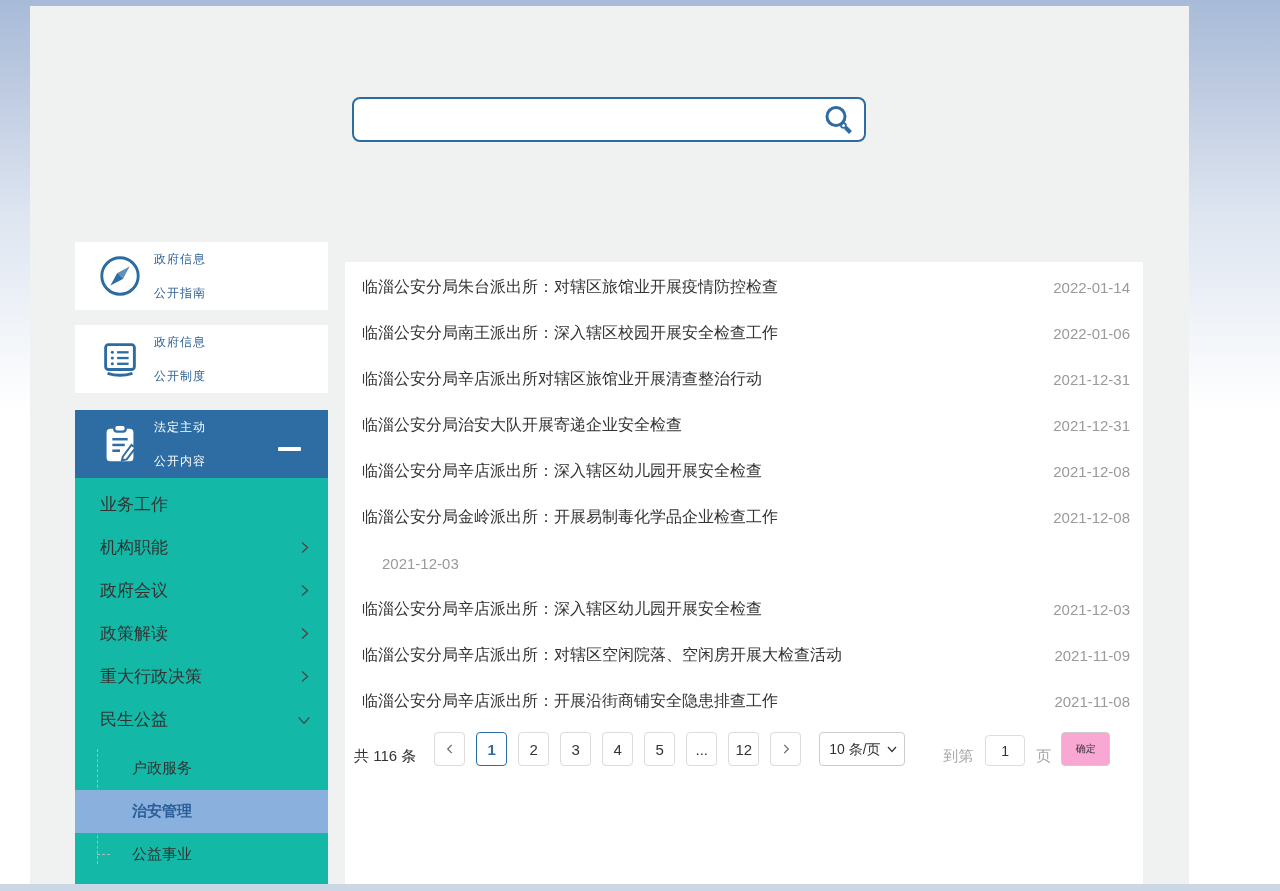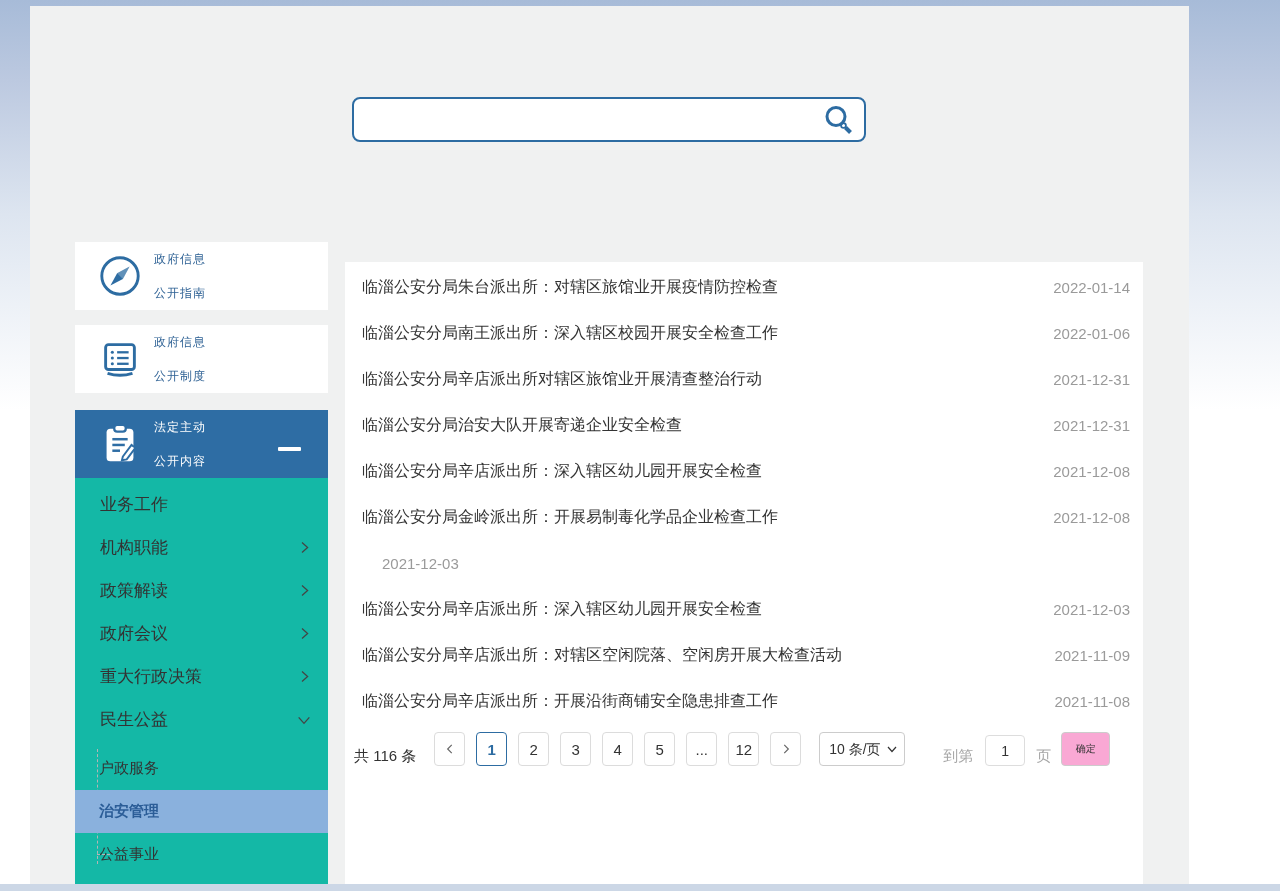--- a/index.html
+++ b/index.html
@@ -55,21 +55,21 @@
     font-size:17px; color:#333; cursor:pointer;
   }
   .menu-item .mi-label { flex:1; }
   .submenu { position:relative; margin-top:6px; }
   .submenu::before {
     content:''; position:absolute; left:22px; top:2px; bottom:12px;
     border-left:1px dashed #b5b5b5;
   }
   .sub-item {
     position:relative; height:43px; display:flex; align-items:center;
-    padding-left:24px; font-size:15px; color:#333; cursor:pointer; z-index:1;
+    padding-left:57px; font-size:15px; color:#333; cursor:pointer; z-index:1;
   }
   .sub-item.tick::before {
     content:''; position:absolute; left:22px; top:21px; width:13px;
     border-top:1px dashed #b5b5b5;
   }
   .sub-item.active {
     background:#8ab1dd; color:#2b5d97; font-weight:bold;
   }
 
   
@@ -191,27 +191,27 @@
       <div class="menu-item">
         <span class="mi-label">业务工作</span>
       </div>
       <div class="menu-item">
         <span class="mi-label">机构职能</span>
         <svg width="15" height="15" viewBox="0 0 24 24">
             <path d="M8 4 L17 12 L8 20" fill="none" stroke="#444" stroke-width="2"></path>
           </svg>
       </div>
       <div class="menu-item">
-        <span class="mi-label">政策解读</span>
+        <span class="mi-label">政府会议</span>
         <svg width="15" height="15" viewBox="0 0 24 24">
             <path d="M8 4 L17 12 L8 20" fill="none" stroke="#444" stroke-width="2"></path>
           </svg>
       </div>
       <div class="menu-item">
-        <span class="mi-label">政府会议</span>
+        <span class="mi-label">政策解读</span>
         <svg width="15" height="15" viewBox="0 0 24 24">
             <path d="M8 4 L17 12 L8 20" fill="none" stroke="#444" stroke-width="2"></path>
           </svg>
       </div>
       <div class="menu-item">
         <span class="mi-label">重大行政决策</span>
         <svg width="15" height="15" viewBox="0 0 24 24">
             <path d="M8 4 L17 12 L8 20" fill="none" stroke="#444" stroke-width="2"></path>
           </svg>
       </div>

